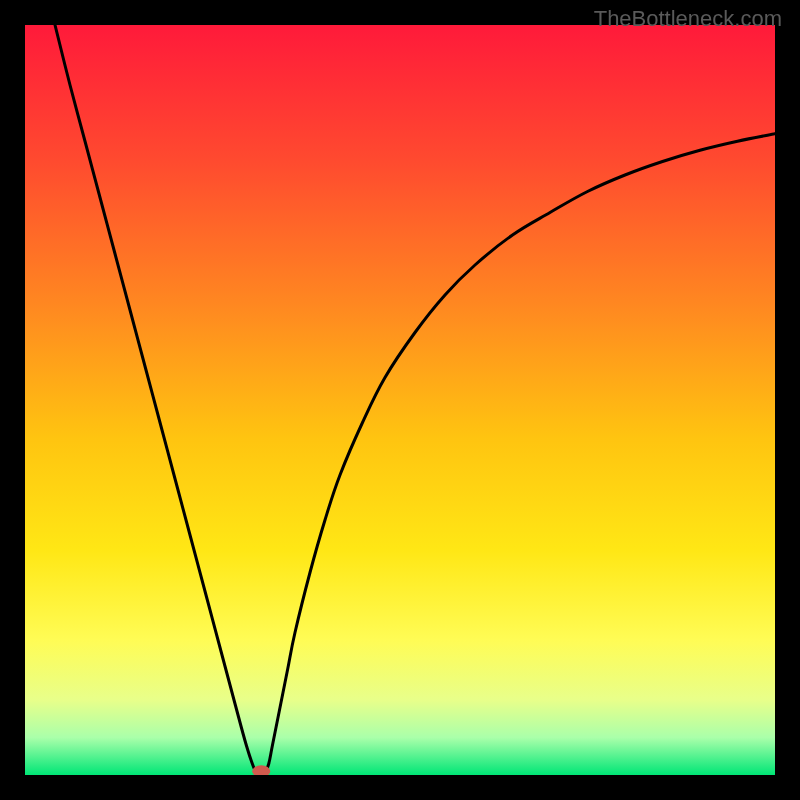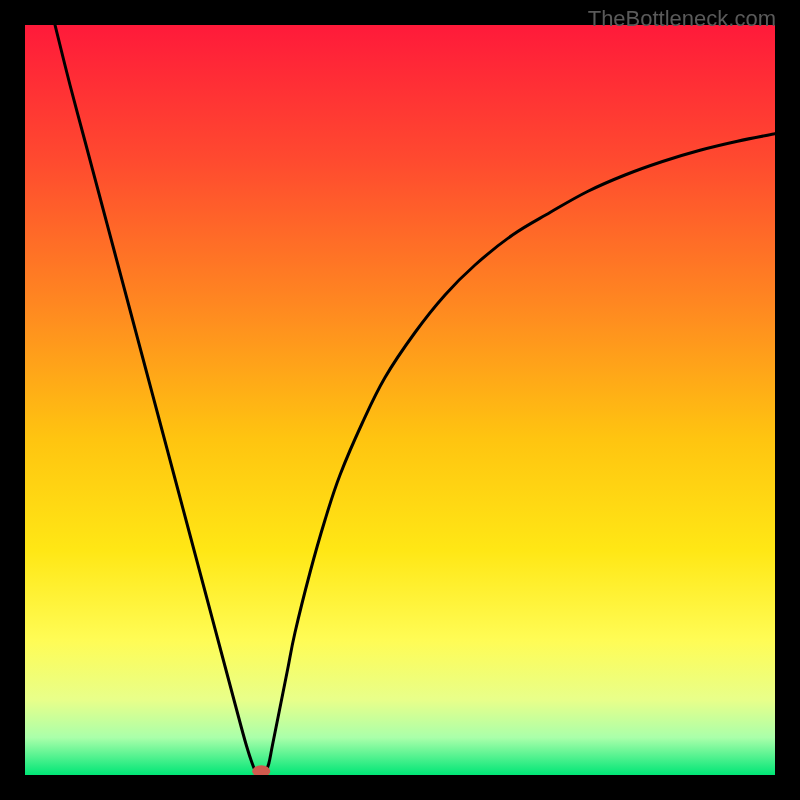--- a/index.html
+++ b/index.html
@@ -7,21 +7,21 @@
     padding: 0;
     width: 800px;
     height: 800px;
     background: #000;
     position: relative;
     font-family: Arial, Helvetica, sans-serif;
   }
   .watermark {
     position: absolute;
     top: 6px;
-    right: 24px;
+    right: 18px;
     color: #5a5a5a;
     font-size: 22px;
     font-weight: 400;
     z-index: 10;
   }
   .frame {
     position: absolute;
     top: 25px;
     left: 25px;
     width: 750px;

